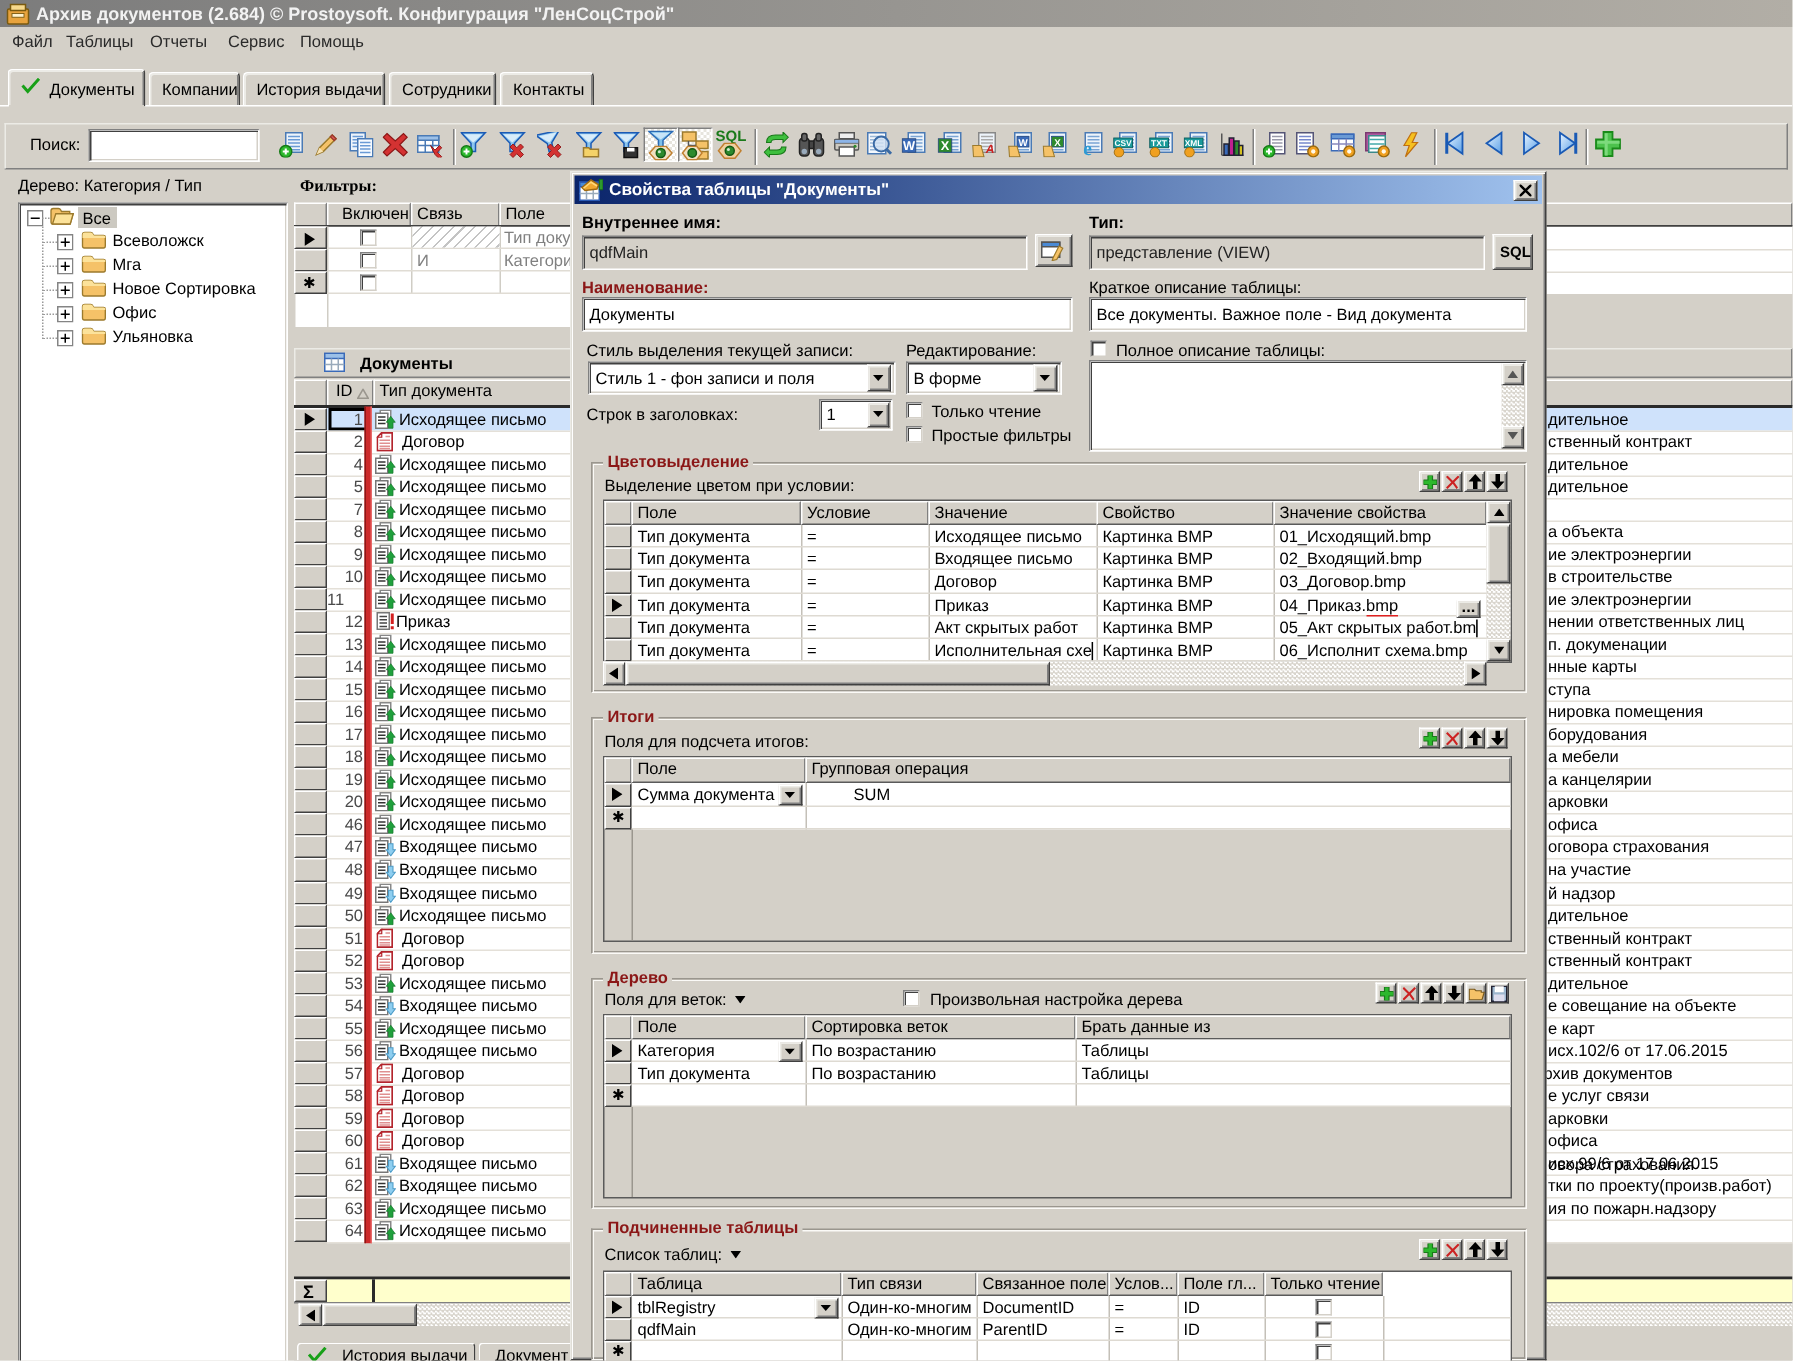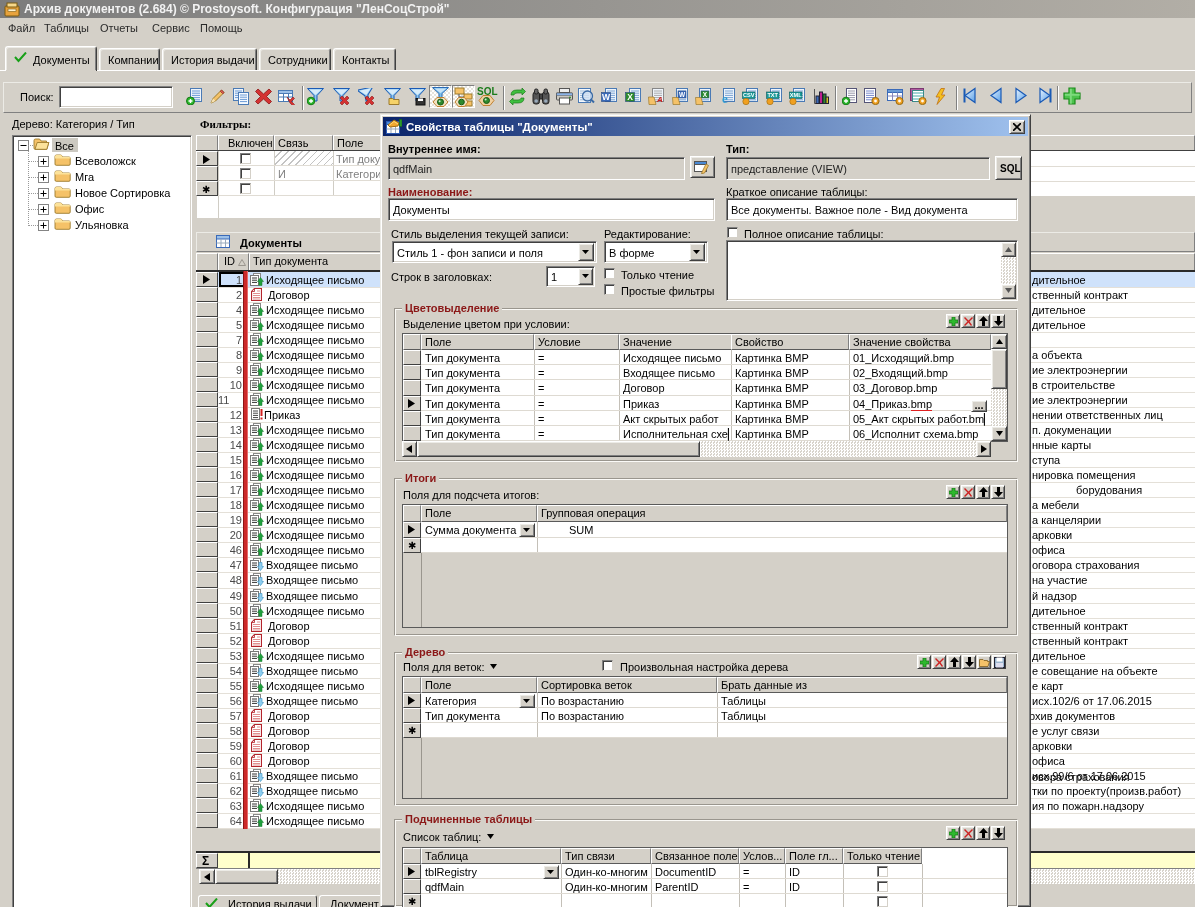--- a/index.html
+++ b/index.html
@@ -709,21 +709,21 @@
     <line x1="5.0" y1="3.0" x2="9.0" y2="3.0" stroke="#999" stroke-width="1"></line>
     <line x1="5.0" y1="5.2" x2="9.0" y2="5.2" stroke="#999" stroke-width="1"></line>
     <line x1="5.0" y1="7.4" x2="9.0" y2="7.4" stroke="#999" stroke-width="1"></line>
     <rect x="0.5" y="2.5" width="8" height="10" fill="#fff" stroke="#777" stroke-width="1"></rect>
     <line x1="2.0" y1="5.0" x2="7.0" y2="5.0" stroke="#333" stroke-width="1"></line>
     <line x1="2.0" y1="7.2" x2="7.0" y2="7.2" stroke="#333" stroke-width="1"></line>
     <line x1="2.0" y1="9.4" x2="7.0" y2="9.4" stroke="#333" stroke-width="1"></line>
     <path d="M9 12.5 L9 8.5 L7.5 8.5 L10.5 4.5 L13.5 8.5 L12 8.5 L12 12.5 Z" fill="#1fa03c" stroke="#157a2b" stroke-width="0.5"></path>
   </svg>
 <div class="t" style="left:266px;top:484px;">Исходящее письмо</div>
-<div class="t" style="left:1032px;top:484px;padding-left:44px;">борудования</div>
+<div class="t" style="left:1032px;top:484px;">борудования</div>
 <div class="sel" style="left:196px;top:497px;width:22px;height:15px;"></div>
 <div class="t" style="left:218px;top:499px;width:24px;text-align:right;color:#4a4a4a;">18</div>
 <div class="" style="left:218px;top:512px;width:977px;height:1px;background:#e4e0d8;"></div>
 <svg style="position:absolute;left:250px;top:498px;" width="14" height="13" viewBox="0 0 14 13">
     <rect x="3.5" y="0.5" width="7" height="9" fill="#fff" stroke="#888" stroke-width="1"></rect>
     <line x1="5.0" y1="3.0" x2="9.0" y2="3.0" stroke="#999" stroke-width="1"></line>
     <line x1="5.0" y1="5.2" x2="9.0" y2="5.2" stroke="#999" stroke-width="1"></line>
     <line x1="5.0" y1="7.4" x2="9.0" y2="7.4" stroke="#999" stroke-width="1"></line>
     <rect x="0.5" y="2.5" width="8" height="10" fill="#fff" stroke="#777" stroke-width="1"></rect>
     <line x1="2.0" y1="5.0" x2="7.0" y2="5.0" stroke="#333" stroke-width="1"></line>

